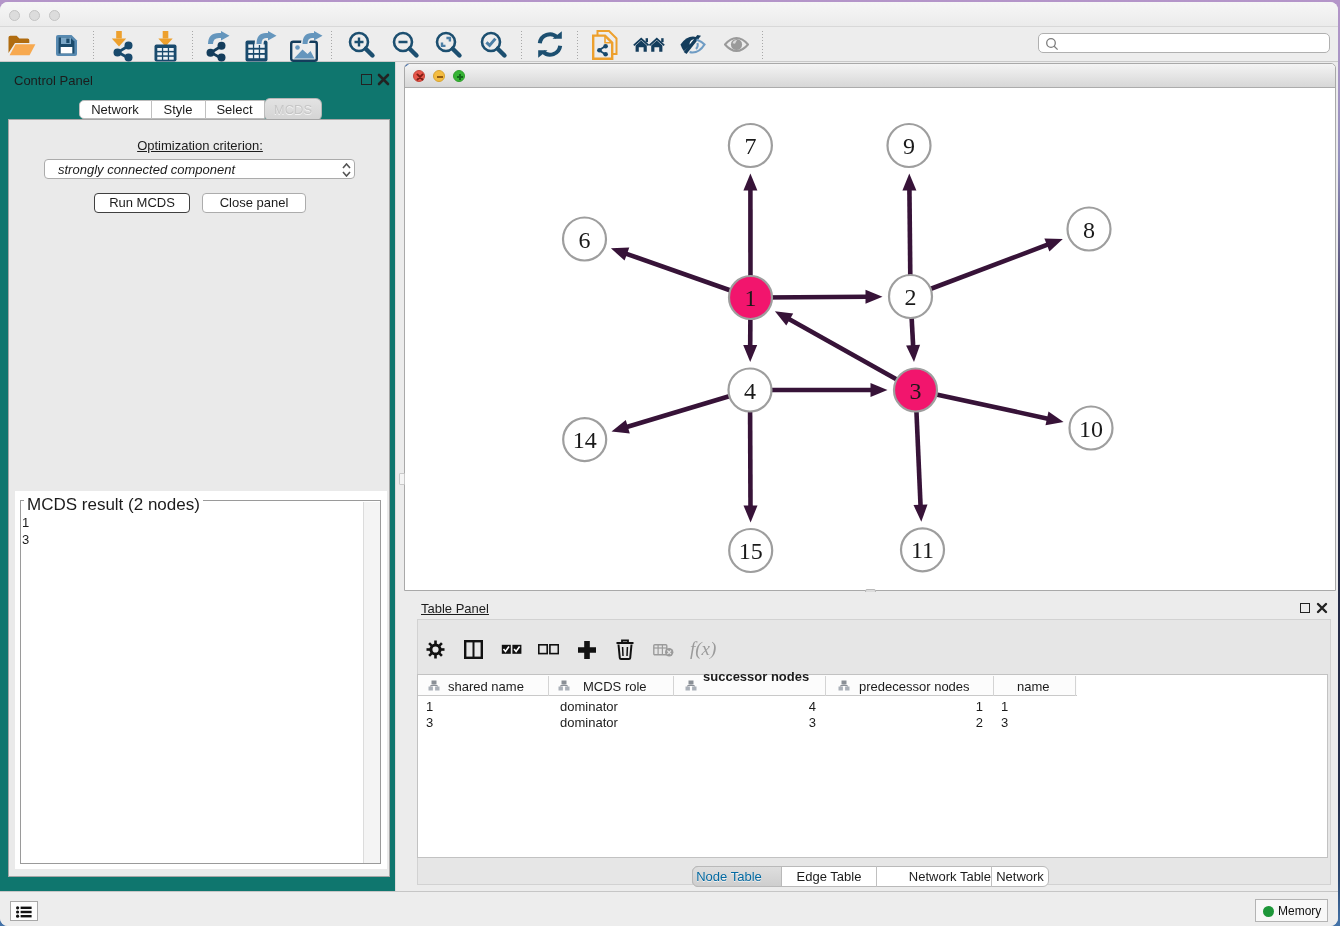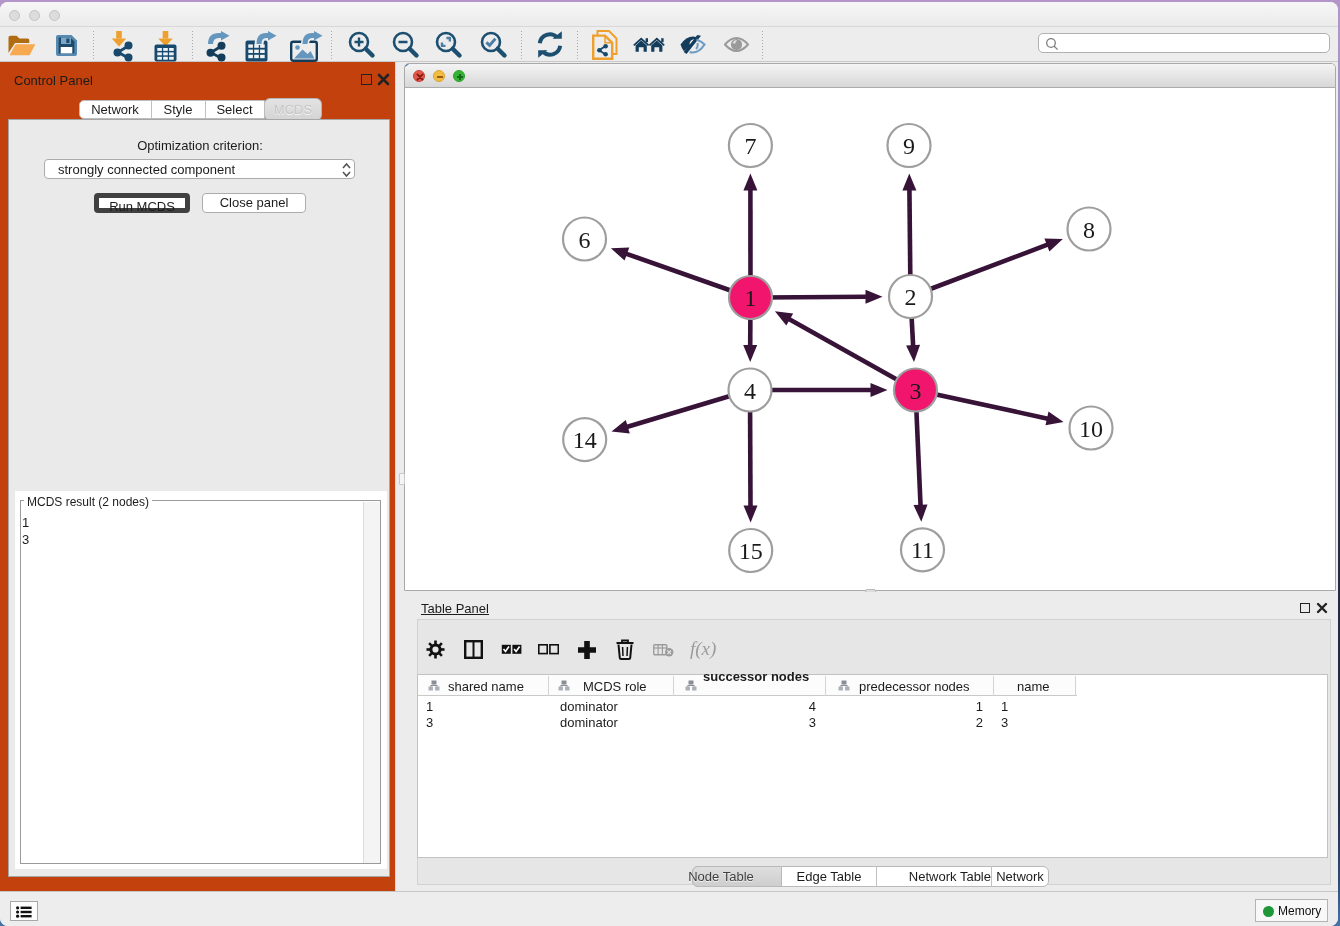--- a/index.html
+++ b/index.html
@@ -200,53 +200,53 @@
     </svg>
 
     <div class="abs" style="left:1038px;top:6px;width:292px;height:20px;background:#ffffff;border:1px solid #b0b0b0;border-radius:5px;">
       <svg class="abs" style="left:6px;top:3px;" width="14" height="14" viewBox="0 0 14 14">
         <circle cx="6" cy="6" r="4.3" fill="none" stroke="#7d7d7d" stroke-width="1.3"></circle>
         <line x1="9.2" y1="9.2" x2="12.6" y2="12.6" stroke="#7d7d7d" stroke-width="1.3"></line>
       </svg>
     </div>
   </div>
 
-  <div class="abs" id="cpanel" style="left:0;top:60px;width:396px;height:829px;background:#c2410c;border-right:1px solid #dadada;">
+  <div class="abs" id="cpanel" style="left:0;top:60px;width:396px;height:829px;background:#0f766e;border-right:1px solid #dadada;">
 
     <div class="abs txt" style="left:14px;top:11px;">Control Panel</div>
     <div class="abs" style="left:361px;top:12px;width:11px;height:11px;border:1.6px solid #222;"></div>
     <svg class="abs" style="left:377px;top:11px;" width="13" height="13" viewBox="0 0 13 13">
       <path d="M2,2 L11,11 M11,2 L2,11" stroke="#222" stroke-width="2.6" stroke-linecap="round"></path>
     </svg>
 
     <div class="abs" style="left:264px;top:36px;width:58px;height:23px;background:linear-gradient(#e3e3e3,#d4d4d4);border:1px solid #b5b5b5;border-radius:6px;"></div>
     <div class="abs" style="left:79px;top:38px;width:186px;height:19px;background:#ffffff;border:1px solid #bcbcbc;border-radius:5px 0 0 5px;"></div>
     <div class="abs txt" style="left:79px;top:40px;width:72px;text-align:center;">Network</div>
     <div class="abs" style="left:151px;top:38px;width:1px;height:19px;background:#c0c0c0;"></div>
     <div class="abs txt" style="left:151px;top:40px;width:54px;text-align:center;">Style</div>
     <div class="abs" style="left:205px;top:38px;width:1px;height:19px;background:#c0c0c0;"></div>
     <div class="abs txt" style="left:205px;top:40px;width:59px;text-align:center;">Select</div>
     <div class="abs" style="left:264px;top:40px;width:58px;text-align:center;color:#c6c6c6;font-size:13px;text-shadow:0 1px 0 #f4f4f4;">MCDS</div>
 
     <div class="abs" style="left:8px;top:57px;width:382px;height:758px;border:1px solid #a6a6a6;background:#eaeaea;"></div>
-    <div class="abs txt" style="left:0px;top:76px;width:400px;text-align:center;">Optimization criterion:</div>
+    <div class="abs txt" style="left:0px;top:76px;width:400px;text-align:center;text-decoration:underline;">Optimization criterion:</div>
 
     <div class="abs" style="left:44px;top:97px;width:311px;height:20px;background:#ffffff;border:1px solid #ababab;border-radius:4px;">
-      <div class="abs txt" style="left:13px;top:2px;">strongly connected component</div>
+      <div class="abs txt" style="left:13px;top:2px;font-style:italic;">strongly connected component</div>
       <svg class="abs" style="left:297px;top:3px;" width="9" height="14" viewBox="0 0 9 14">
         <path d="M1,5 L4.5,1 L8,5 M1,9 L4.5,13 L8,9" fill="none" stroke="#555" stroke-width="1.6"></path>
       </svg>
     </div>
 
-    <div class="abs txt" style="left:94px;top:131px;width:96px;height:20px;background:#ffffff;border:5px solid #404040;border-radius:4px;text-align:center;line-height:18px;">Run MCDS</div>
+    <div class="abs txt" style="left:94px;top:131px;width:96px;height:20px;background:#ffffff;border:1px solid #404040;border-radius:4px;text-align:center;line-height:18px;">Run MCDS</div>
     <div class="abs txt" style="left:202px;top:131px;width:104px;height:20px;background:#ffffff;border:1px solid #acacac;border-radius:4px;text-align:center;line-height:18px;">Close panel</div>
 
     <div class="abs" style="left:15px;top:429px;width:372px;height:378px;background:#ffffff;"></div>
     <div class="abs" style="left:20px;top:438px;width:361px;height:364px;border:1px solid #9a9a9a;"></div>
-    <div class="abs" style="left:24px;top:433px;background:#ffffff;padding:0 3px;font-size:12px;color:#1c1c1c;white-space:nowrap;">MCDS result (2 nodes)</div>
+    <div class="abs" style="left:24px;top:433px;background:#ffffff;padding:0 3px;font-size:17px;color:#1c1c1c;white-space:nowrap;">MCDS result (2 nodes)</div>
     <div class="abs" style="left:363px;top:440px;width:17px;height:361px;background:#f4f4f4;border-left:1px solid #dcdcdc;"></div>
     <div class="abs txt" style="left:22px;top:453px;line-height:16.5px;">1<br>3</div>
   </div>
 
   <div class="abs" id="netwin" style="left:404px;top:61px;width:932px;height:528px;background:#ffffff;border:1px solid #a9a9a9;border-radius:5px 5px 0 0;overflow:hidden;">
     <div class="abs" style="left:0;top:0;width:930px;height:24px;background:linear-gradient(#f4f4f4,#d7d7d7);border-bottom:1px solid #acacac;border-radius:4px 4px 0 0;"></div>
     <svg class="abs" style="left:0;top:0;" width="4" height="3" viewBox="0 0 4 3">
         <polygon points="0,0 4,0 0,3" fill="#3465a8"></polygon>
       </svg>
     <div class="abs" style="left:8px;top:6px;width:12px;height:12px;border-radius:50%;background:#e8564a;border:1px solid #c3473c;">
@@ -417,21 +417,21 @@
     <div class="abs txt" style="left:497px;top:107px;width:82px;text-align:right;">1</div>
     <div class="abs txt" style="left:597px;top:107px;">1</div>
     <div class="abs txt" style="left:22px;top:123px;">3</div>
     <div class="abs txt" style="left:156px;top:123px;">dominator</div>
     <div class="abs txt" style="left:330px;top:123px;width:82px;text-align:right;">3</div>
     <div class="abs txt" style="left:497px;top:123px;width:82px;text-align:right;">2</div>
     <div class="abs txt" style="left:597px;top:123px;">3</div>
 
     <div class="abs" style="left:288px;top:274px;width:357px;height:21px;background:#ffffff;border:1px solid #b9b9b9;border-radius:6px;"></div>
     <div class="abs" style="left:288px;top:274px;width:90px;height:21px;background:linear-gradient(#dedede,#cecece);border:1px solid #b9b9b9;border-radius:6px 0 0 6px;"></div>
-    <div class="abs" style="left:272px;top:277px;width:90px;text-align:center;font-size:13px;color:#404040;text-shadow:0 1px 0 #f2f2f2;">Node Table</div>
+    <div class="abs" style="left:280px;top:277px;width:90px;text-align:center;font-size:13px;color:#0369a1;text-shadow:0 1px 0 #f2f2f2;">Node Table</div>
     <div class="abs txt" style="left:378px;top:277px;width:94px;text-align:center;">Edge Table</div>
     <div class="abs" style="left:472px;top:274px;width:1px;height:21px;background:#c0c0c0;"></div>
     <div class="abs txt" style="left:472px;top:277px;width:115px;text-align:right;">Network Table</div>
     <div class="abs" style="left:587px;top:274px;width:1px;height:21px;background:#c0c0c0;"></div>
     <div class="abs txt" style="left:587px;top:277px;width:58px;text-align:center;">Network</div>
   </div>
 
   <div class="abs" id="statusbar" style="left:0;top:889px;width:1338px;height:35px;background:#ededed;border-top:1px solid #c6c6c6;">
     <div class="abs" style="left:10px;top:9px;width:28px;height:20px;background:#fdfdfd;border:1px solid #a8a8a8;">
       <svg class="abs" style="left:5px;top:3.5px;" width="16" height="12" viewBox="0 0 16 12">

